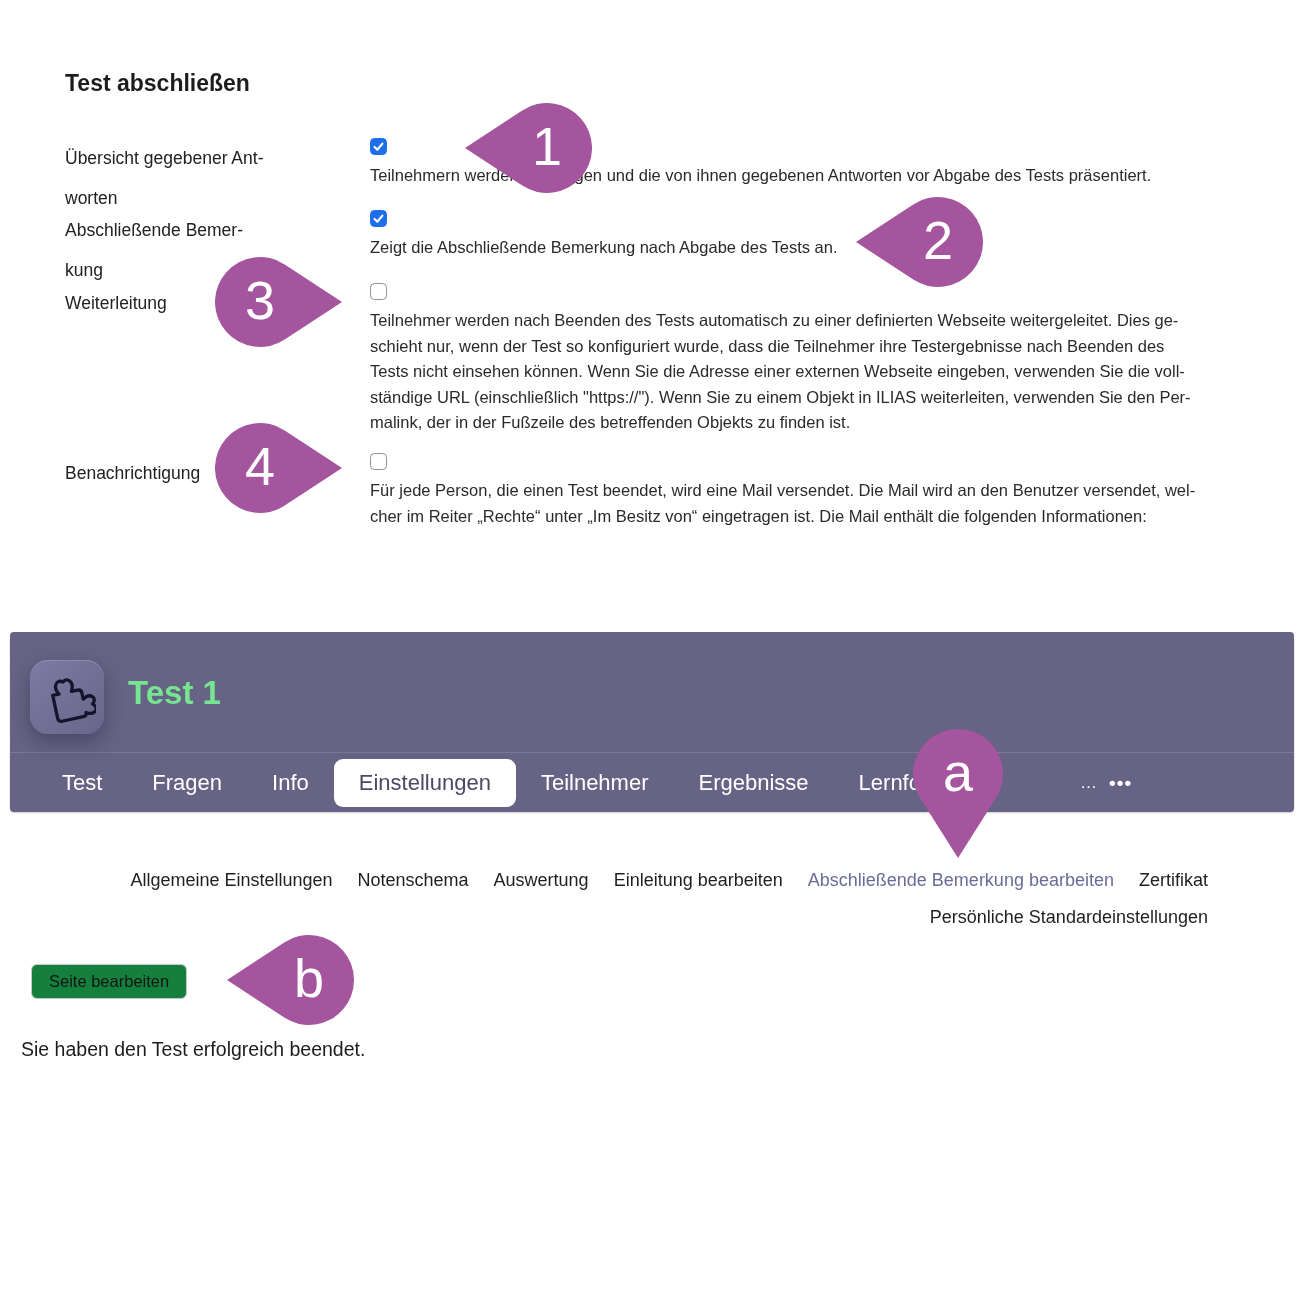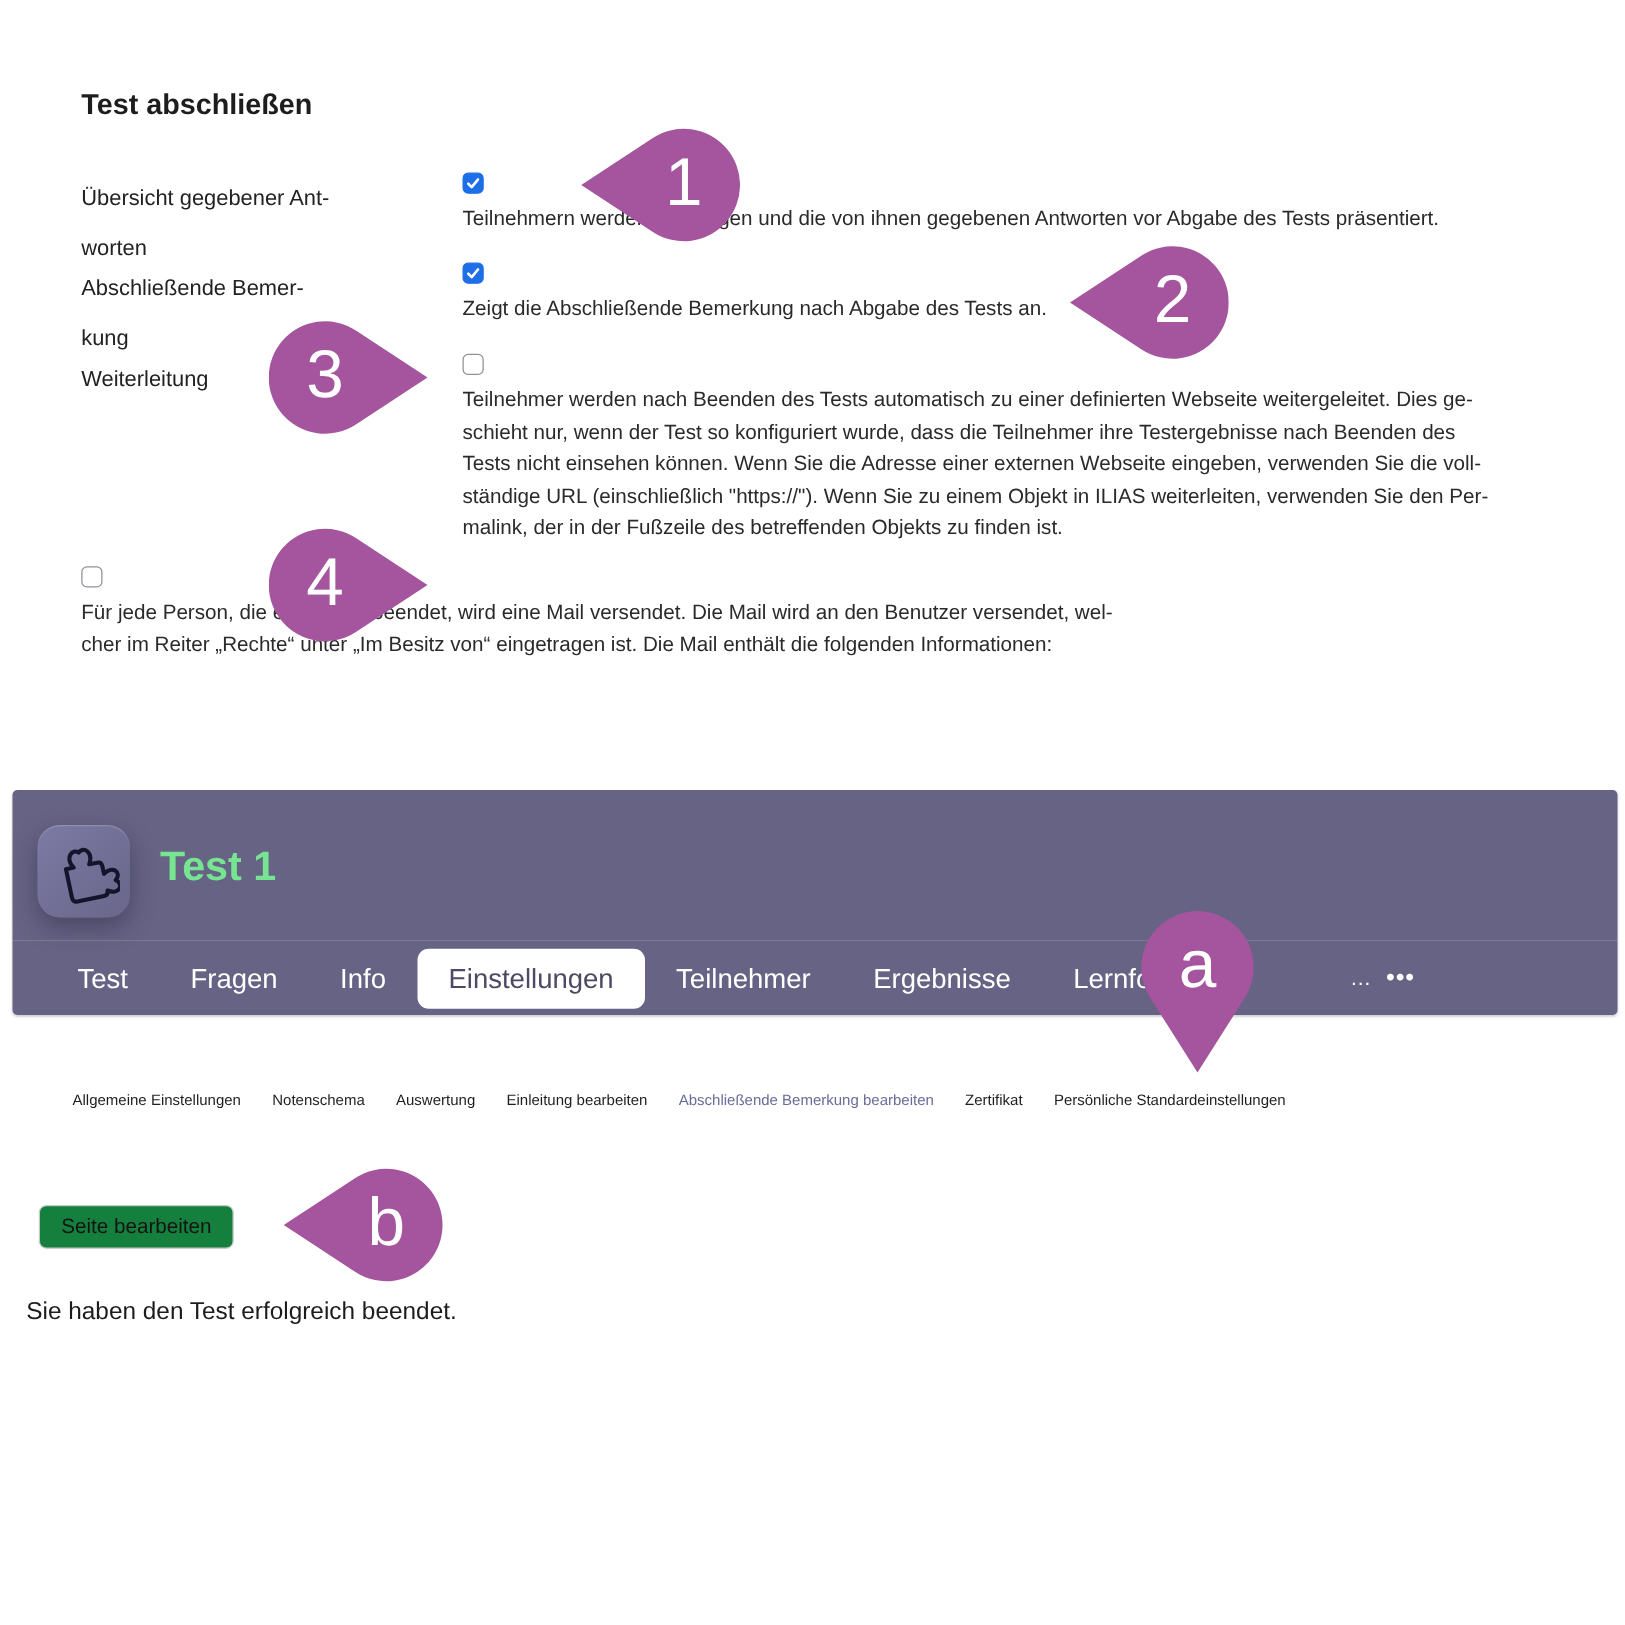--- a/index.html
+++ b/index.html
@@ -78,23 +78,23 @@
   .tab.active {
     background:#fff; color:#4b4963;
     padding:11px 25px; border-radius:9px;
   }
   .tab-overflow { margin-left:62px; display:flex; align-items:center; gap:12px; color:#fff; }
   .ellipsis { font-size:17px; cursor:pointer; }
   .more-dots { font-size:19px; font-weight:700; letter-spacing:1px; cursor:pointer; }
 
   
   .subnav {
-    position:absolute; left:58px; top:868px; width:1160px;
+    position:absolute; left:48px; top:868px; width:1160px;
     display:flex; flex-wrap:wrap; column-gap:25px; row-gap:13px;
-    font-size:12px; line-height:24px;
+    font-size:18px; line-height:24px;justify-content:flex-end;
   }
   .subnav-item { color:#1f1f1f; cursor:pointer; white-space:nowrap; }
   .subnav-item.active { color:#6a6c98; }
 
   
   .edit-page-btn {
     position:absolute; left:31px; top:964px;
     background:#15803d; border:1px solid #c9c9c9; border-radius:6px;
     padding:7px 17px; font-size:16.5px; color:#141414;
     font-family:"Liberation Sans", sans-serif; cursor:pointer;
@@ -143,20 +143,21 @@
     </span>
     <p class="desc">Teilnehmer werden nach Beenden des Tests automatisch zu einer definierten Webseite weitergeleitet. Dies ge-
 schieht nur, wenn der Test so konfiguriert wurde, dass die Teilnehmer ihre Testergebnisse nach Beenden des
 Tests nicht einsehen können. Wenn Sie die Adresse einer externen Webseite eingeben, verwenden Sie die voll-
 ständige URL (einschließlich "https://"). Wenn Sie zu einem Objekt in ILIAS weiterleiten, verwenden Sie den Per-
 malink, der in der Fußzeile des betreffenden Objekts zu finden ist.</p>
   </div>
 </div>
 
 <div class="form-row" style="top:453px">
+  <div class="row-label">Benachrichtigung</div>
   <div class="row-control">
     <span class="checkbox">
       
     </span>
     <p class="desc">Für jede Person, die einen Test beendet, wird eine Mail versendet. Die Mail wird an den Benutzer versendet, wel-
 cher im Reiter „Rechte“ unter „Im Besitz von“ eingetragen ist. Die Mail enthält die folgenden Informationen:</p>
   </div>
 </div>
 
 <div class="objheader">

